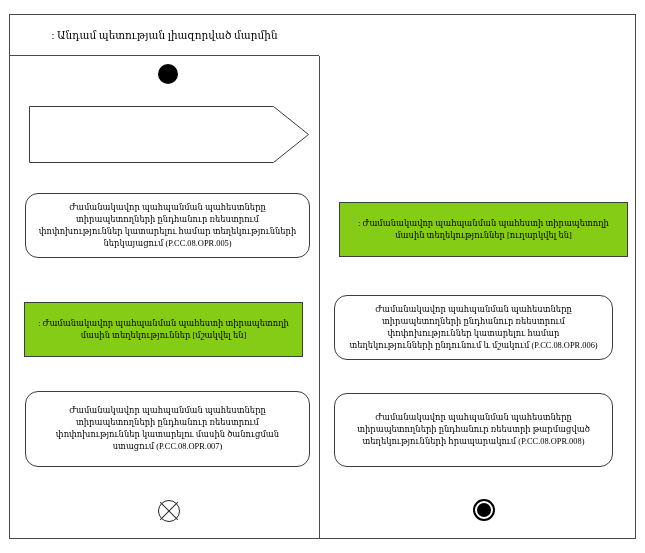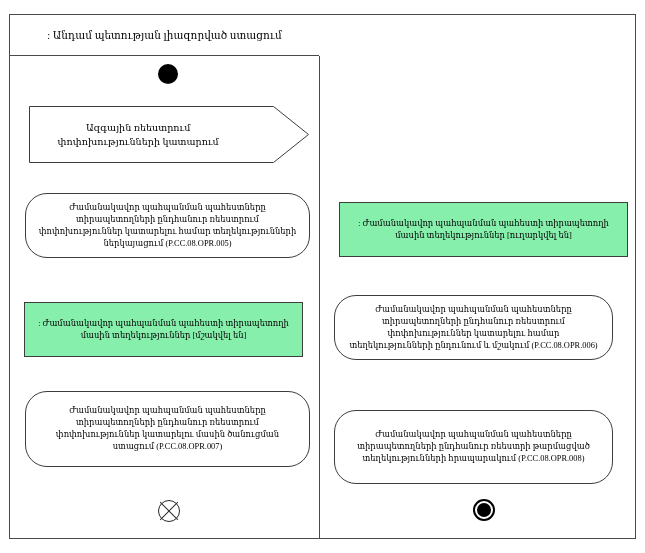--- a/index.html
+++ b/index.html
@@ -61,28 +61,28 @@
     text-align: center;
     font-size: 8.4px;
     line-height: 12px;
     display: flex;
     align-items: center;
     justify-content: center;
   }
 
   .action-node {
     border: 1px solid #3d3d3d;
-    border-radius: 22px;
+    border-radius: 13px;
     background: #ffffff;
     padding: 4px 10px;
   }
 
   .object-node {
     border: 1px solid #3d3d3d;
-    background: #86efac;
+    background: #84cc16;
     padding: 4px 10px;
   }
   .signal-wrap {
     position: absolute;
   }
   .signal-wrap svg {
     position: absolute;
     left: 0; top: 0;
     overflow: visible;
   }
@@ -197,37 +197,36 @@
   <polygon class="arrowhead" points="168,499 164.5,491 171.5,491"></polygon>
 
   <line x1="484" y1="467" x2="484" y2="493"></line>
   <polygon class="arrowhead" points="484,498 480.5,490 487.5,490"></polygon>
 </svg>
 
 <div id="diagram-frame">
 
   <div class="lane-header" id="lane-header-left">
     <div>
-      <div>: Անդամ պետության լիազորված ստացում</div>
+      <div>: Անդամ պետության լիազորված մարմին</div>
     </div>
   </div>
 
 
   <div class="lane-body" id="lane-body-left"></div>
   <div class="lane-body" id="lane-body-right"></div>
 
 </div>
 
 <div class="initial-node" style="left:158px; top:64px;"></div>
 
 <div class="signal-wrap" style="left:29px; top:106px; width:280px; height:57px;">
   <svg width="280" height="57">
     <polygon points="0.5,0.5 244.5,0.5 279.5,28.5 244.5,56.5 0.5,56.5" fill="#ffffff" stroke="#3d3d3d" stroke-width="1"></polygon>
   </svg>
-  <div class="signal-label">Ազգային ռեեստրում փոփոխությունների կատարում</div>
 </div>
 
 <div class="node action-node" style="left:25px; top:193px; width:285px; height:65px;">
   <span>Ժամանակավոր պահպանման պահեստները տիրապետողների ընդհանուր ռեեստրում փոփոխություններ կատարելու համար տեղեկությունների ներկայացում (P.CC.08.OPR.005)</span>
 </div>
 
 <div class="node object-node" style="left:339px; top:202px; width:289px; height:55px;">
   <span>: Ժամանակավոր պահպանման պահեստի տիրապետողի մասին տեղեկություններ [ուղարկվել են]</span>
 </div>
 
@@ -236,19 +235,19 @@
 </div>
 
 <div class="node action-node" style="left:334px; top:295px; width:279px; height:65px;">
   <span>Ժամանակավոր պահպանման պահեստները տիրապետողների ընդհանուր ռեեստրում փոփոխություններ կատարելու համար տեղեկությունների ընդունում և մշակում (P.CC.08.OPR.006)</span>
 </div>
 
 <div class="node action-node" style="left:25px; top:391px; width:285px; height:76px;">
   <span>Ժամանակավոր պահպանման պահեստները տիրապետողների ընդհանուր ռեեստրում փոփոխություններ կատարելու մասին ծանուցման ստացում (P.CC.08.OPR.007)</span>
 </div>
 
-<div class="node action-node" style="left:334px; top:410px; width:279px; height:74px;">
+<div class="node action-node" style="left:334px; top:393px; width:279px; height:74px;">
   <span>Ժամանակավոր պահպանման պահեստները տիրապետողների ընդհանուր ռեեստրի թարմացված տեղեկությունների հրապարակում (P.CC.08.OPR.008)</span>
 </div>
 
 <div class="flow-final-node" style="left:158px; top:500px;"></div>
 
 <div class="activity-final-node" style="left:473px; top:499px;"></div>
 
 </body></html>

